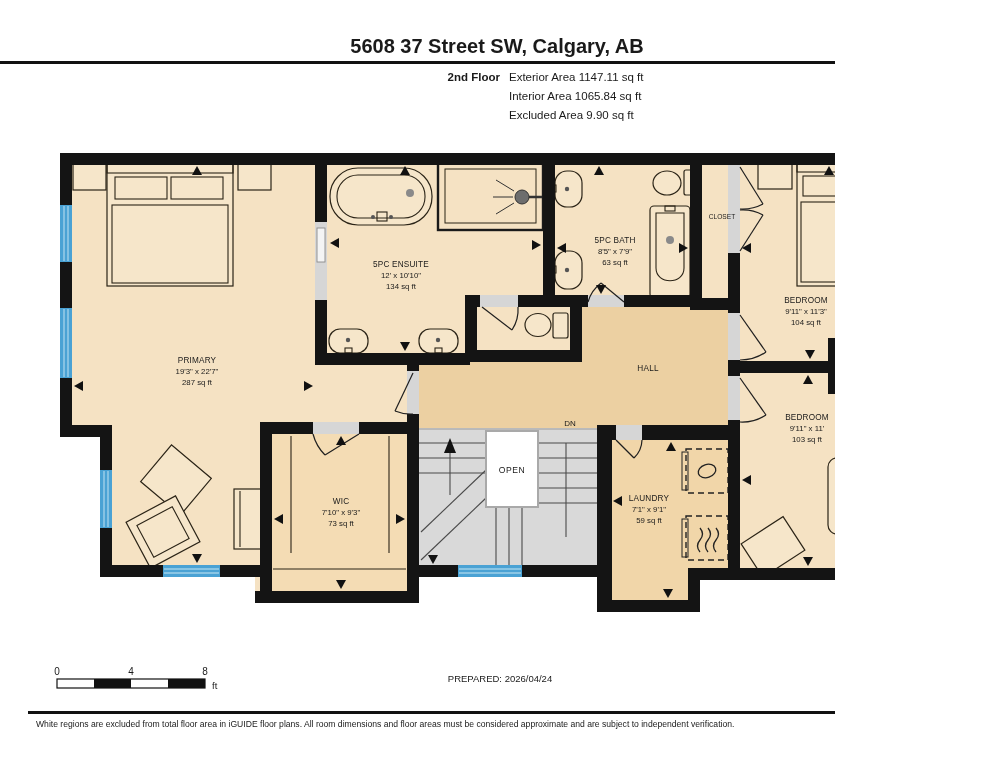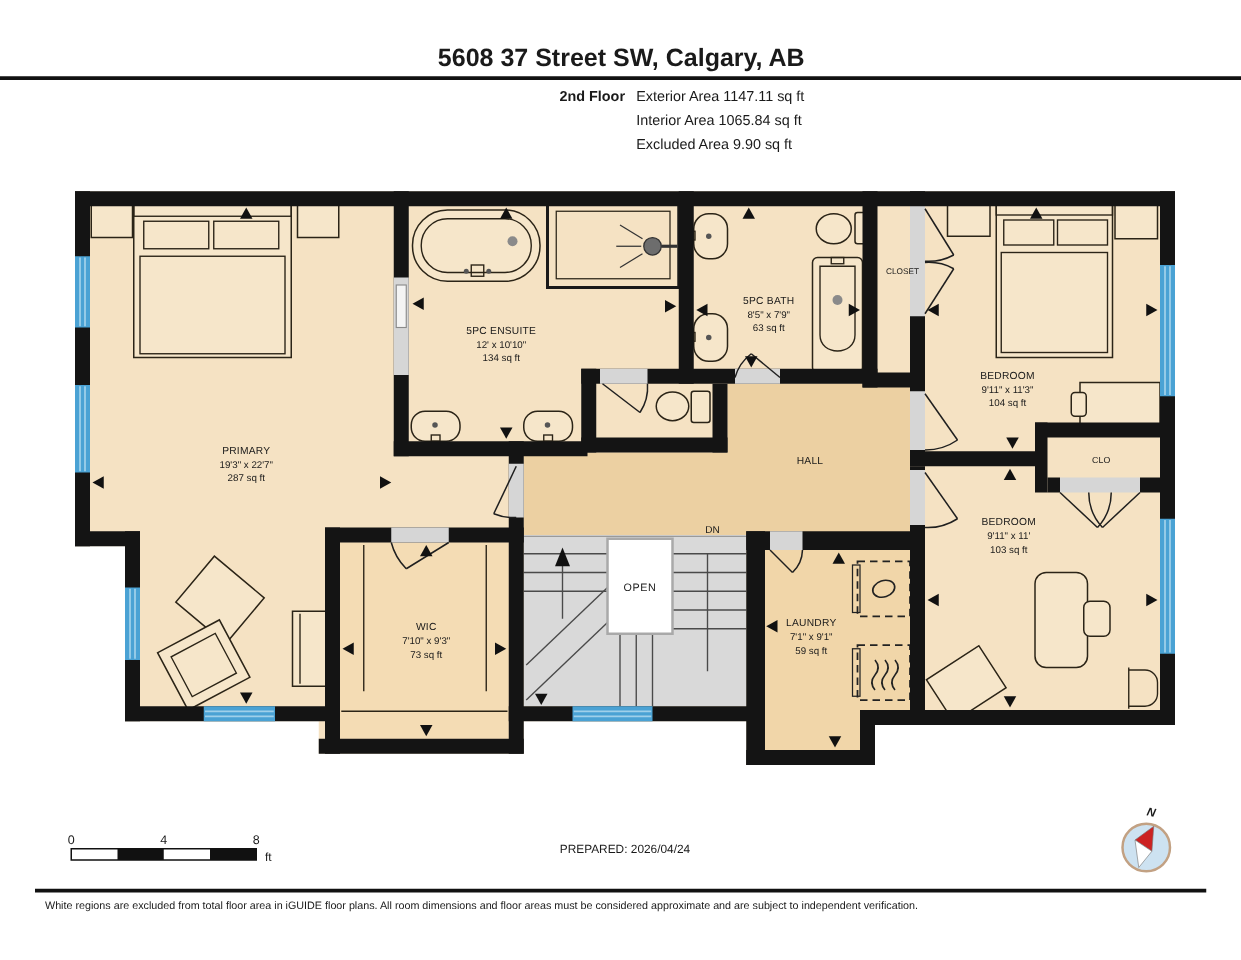--- a/index.html
+++ b/index.html
@@ -1,16 +1,16 @@
 <!DOCTYPE html>
 <html><head>
 <meta charset="utf-8">
 <style>
   html,body{margin:0;padding:0;background:#fff;}
-  .canvas{position:relative;width:993px;height:768px;background:#ffffff;overflow:hidden;
+  .canvas{position:relative;width:835px;height:768px;background:#ffffff;overflow:hidden;
           font-family:"Liberation Sans", sans-serif;}
   svg{position:absolute;left:0;top:0;}
   text{fill:#1a1a1a;}
   .title{font-size:20px;font-weight:bold;}
   .hdr-bold{font-size:11.5px;font-weight:bold;}
   .hdr{font-size:11.5px;}
   .room-name{font-size:8.2px;letter-spacing:.2px;}
   .room-dim{font-size:7.8px;}
   .small-lab{font-size:7px;letter-spacing:.2px;}
   .tiny-lab{font-size:6.6px;}

